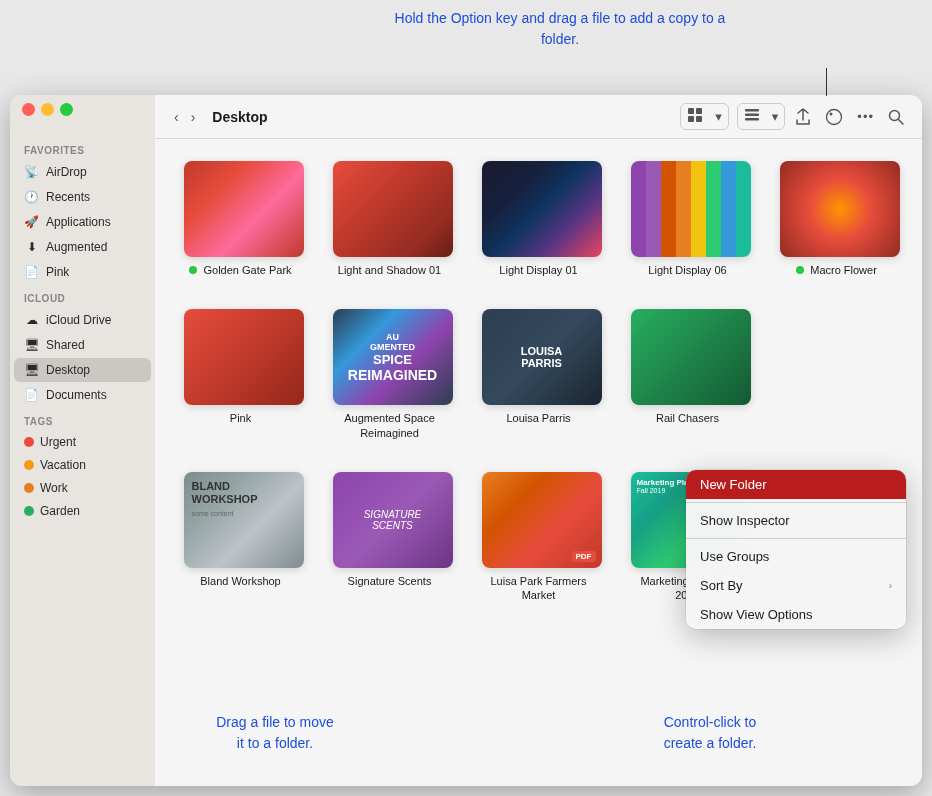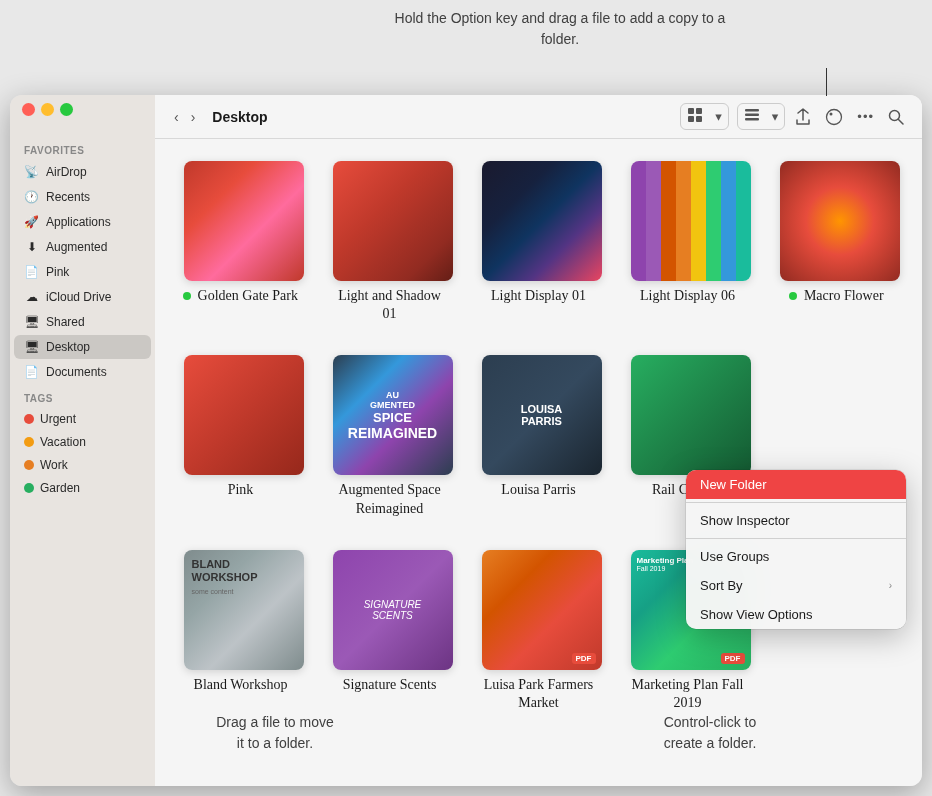--- a/index.html
+++ b/index.html
@@ -143,35 +143,34 @@
       flex-direction: column;
       align-items: center;
       gap: 6px;
       cursor: pointer;
       padding: 6px;
       border-radius: 8px;
     }
 
     .file-thumb {
       width: 120px;
-      height: 120px;
+      height: 96px;
       border-radius: 8px;
       overflow: hidden;
       position: relative;
       box-shadow: 0 2px 8px rgba(0,0,0,0.15);
       margin-left: 6px;
     }
 
     .file-name {
-      font-size: 14px;
+      font-size: 11px;
       color: #1a1a1a;
       text-align: center;
       max-width: 120px;
       line-height: 1.3;
-      font-family: Liberation Serif, serif;
     }
 
     .file-dot {
       width: 8px;
       height: 8px;
       border-radius: 50%;
       display: inline-block;
       margin-right: 3px;
     }
     .dot-green { background: #27c93f; }
@@ -290,21 +289,21 @@
     .menu-item {
       padding: 7px 14px;
       font-size: 13px;
       color: #1a1a1a;
       cursor: pointer;
       display: flex;
       align-items: center;
       justify-content: space-between;
     }
     .menu-item.highlighted {
-      background: #ef4444;
+      background: #b91c1c;
       color: white;
     }
     .menu-divider {
       height: 1px;
       background: #d0d0d0;
       margin: 3px 0;
     }
     .menu-arrow { font-size: 10px; color: #888; }
 
     
@@ -361,21 +360,21 @@
     .arrow-line-v {
       position: absolute;
       width: 1.5px;
       background: #333;
       z-index: 5;
     }
 
     .tooltip-box {
       position: absolute;
       font-size: 14px;
-      color: #404040;
+      color: #1d4ed8;
       text-align: center;
       line-height: 1.5;
       z-index: 5;
     }
   </style>
 </head>
 <body>
 
 <div class="tooltip-box" style="top:8px; left:390px; width:340px;">
   <span>Hold the Option key and drag a
@@ -419,20 +418,21 @@
     </div>
     <div class="sidebar-item">
       <span class="sidebar-icon">⬇</span>
       <span class="sidebar-item-label">Augmented</span>
     </div>
     <div class="sidebar-item">
       <span class="sidebar-icon">📄</span>
       <span class="sidebar-item-label">Pink</span>
     </div>
 
+    <div class="sidebar-section-label">iCloud</div>
 
     <div class="sidebar-item">
       <span class="sidebar-icon">☁</span>
       <span class="sidebar-item-label">iCloud Drive</span>
     </div>
     <div class="sidebar-item">
       <span class="sidebar-icon">🖥</span>
       <span class="sidebar-item-label">Shared</span>
     </div>
     <div class="sidebar-item active">

